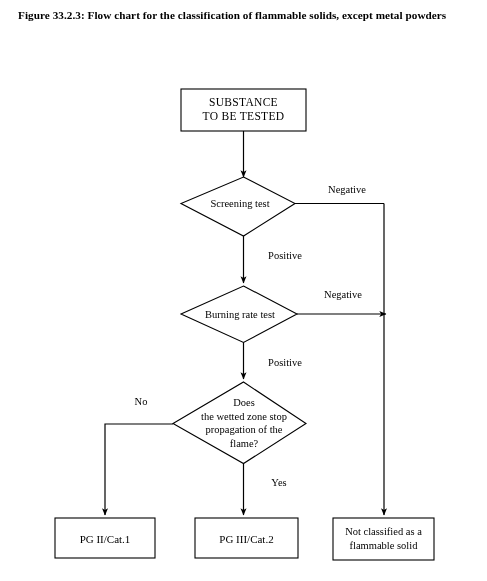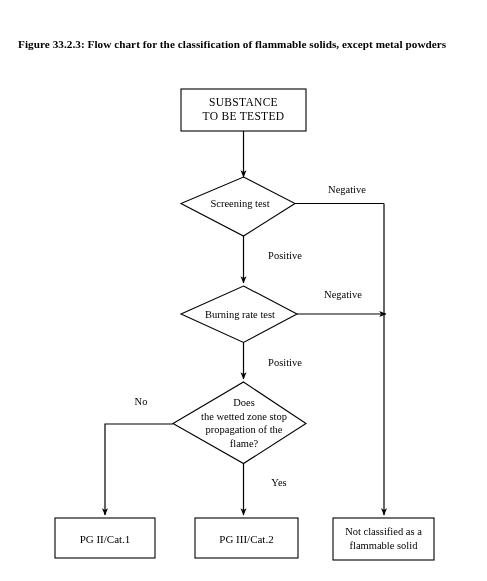--- a/index.html
+++ b/index.html
@@ -19,21 +19,20 @@
     position: absolute;
     left: 18px;
     top: 8px;
     width: 460px;
     font-family: "Liberation Serif", "DejaVu Serif", serif;
     font-weight: bold;
     font-size: 11.2px;
     letter-spacing: 0.05px;
     line-height: 14px;
     white-space: nowrap;
-    margin-top: 29px;
   }
   #flowchart-canvas {
     position: absolute;
     left: 0;
     top: 0;
     width: 487px;
     height: 581px;
   }
   svg text {
     font-family: "Liberation Serif", "DejaVu Serif", serif;

